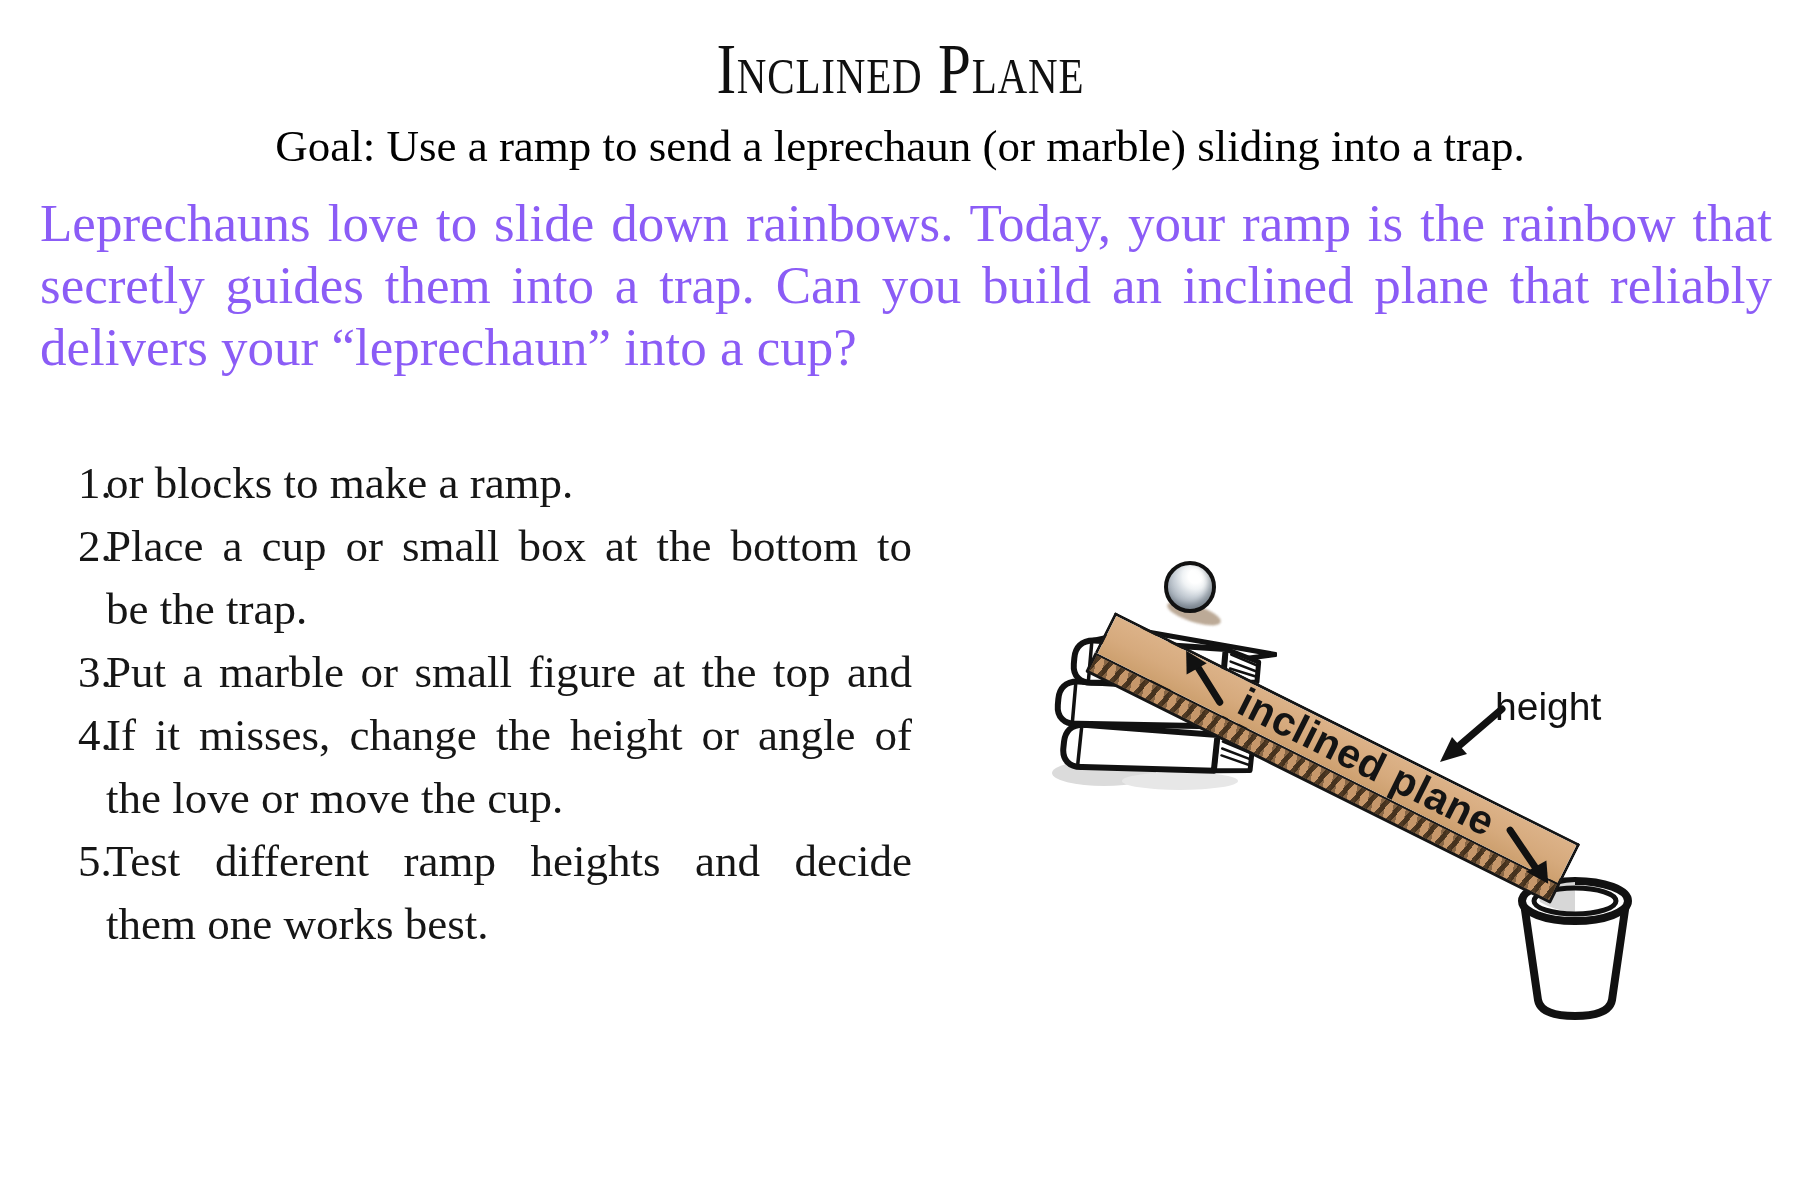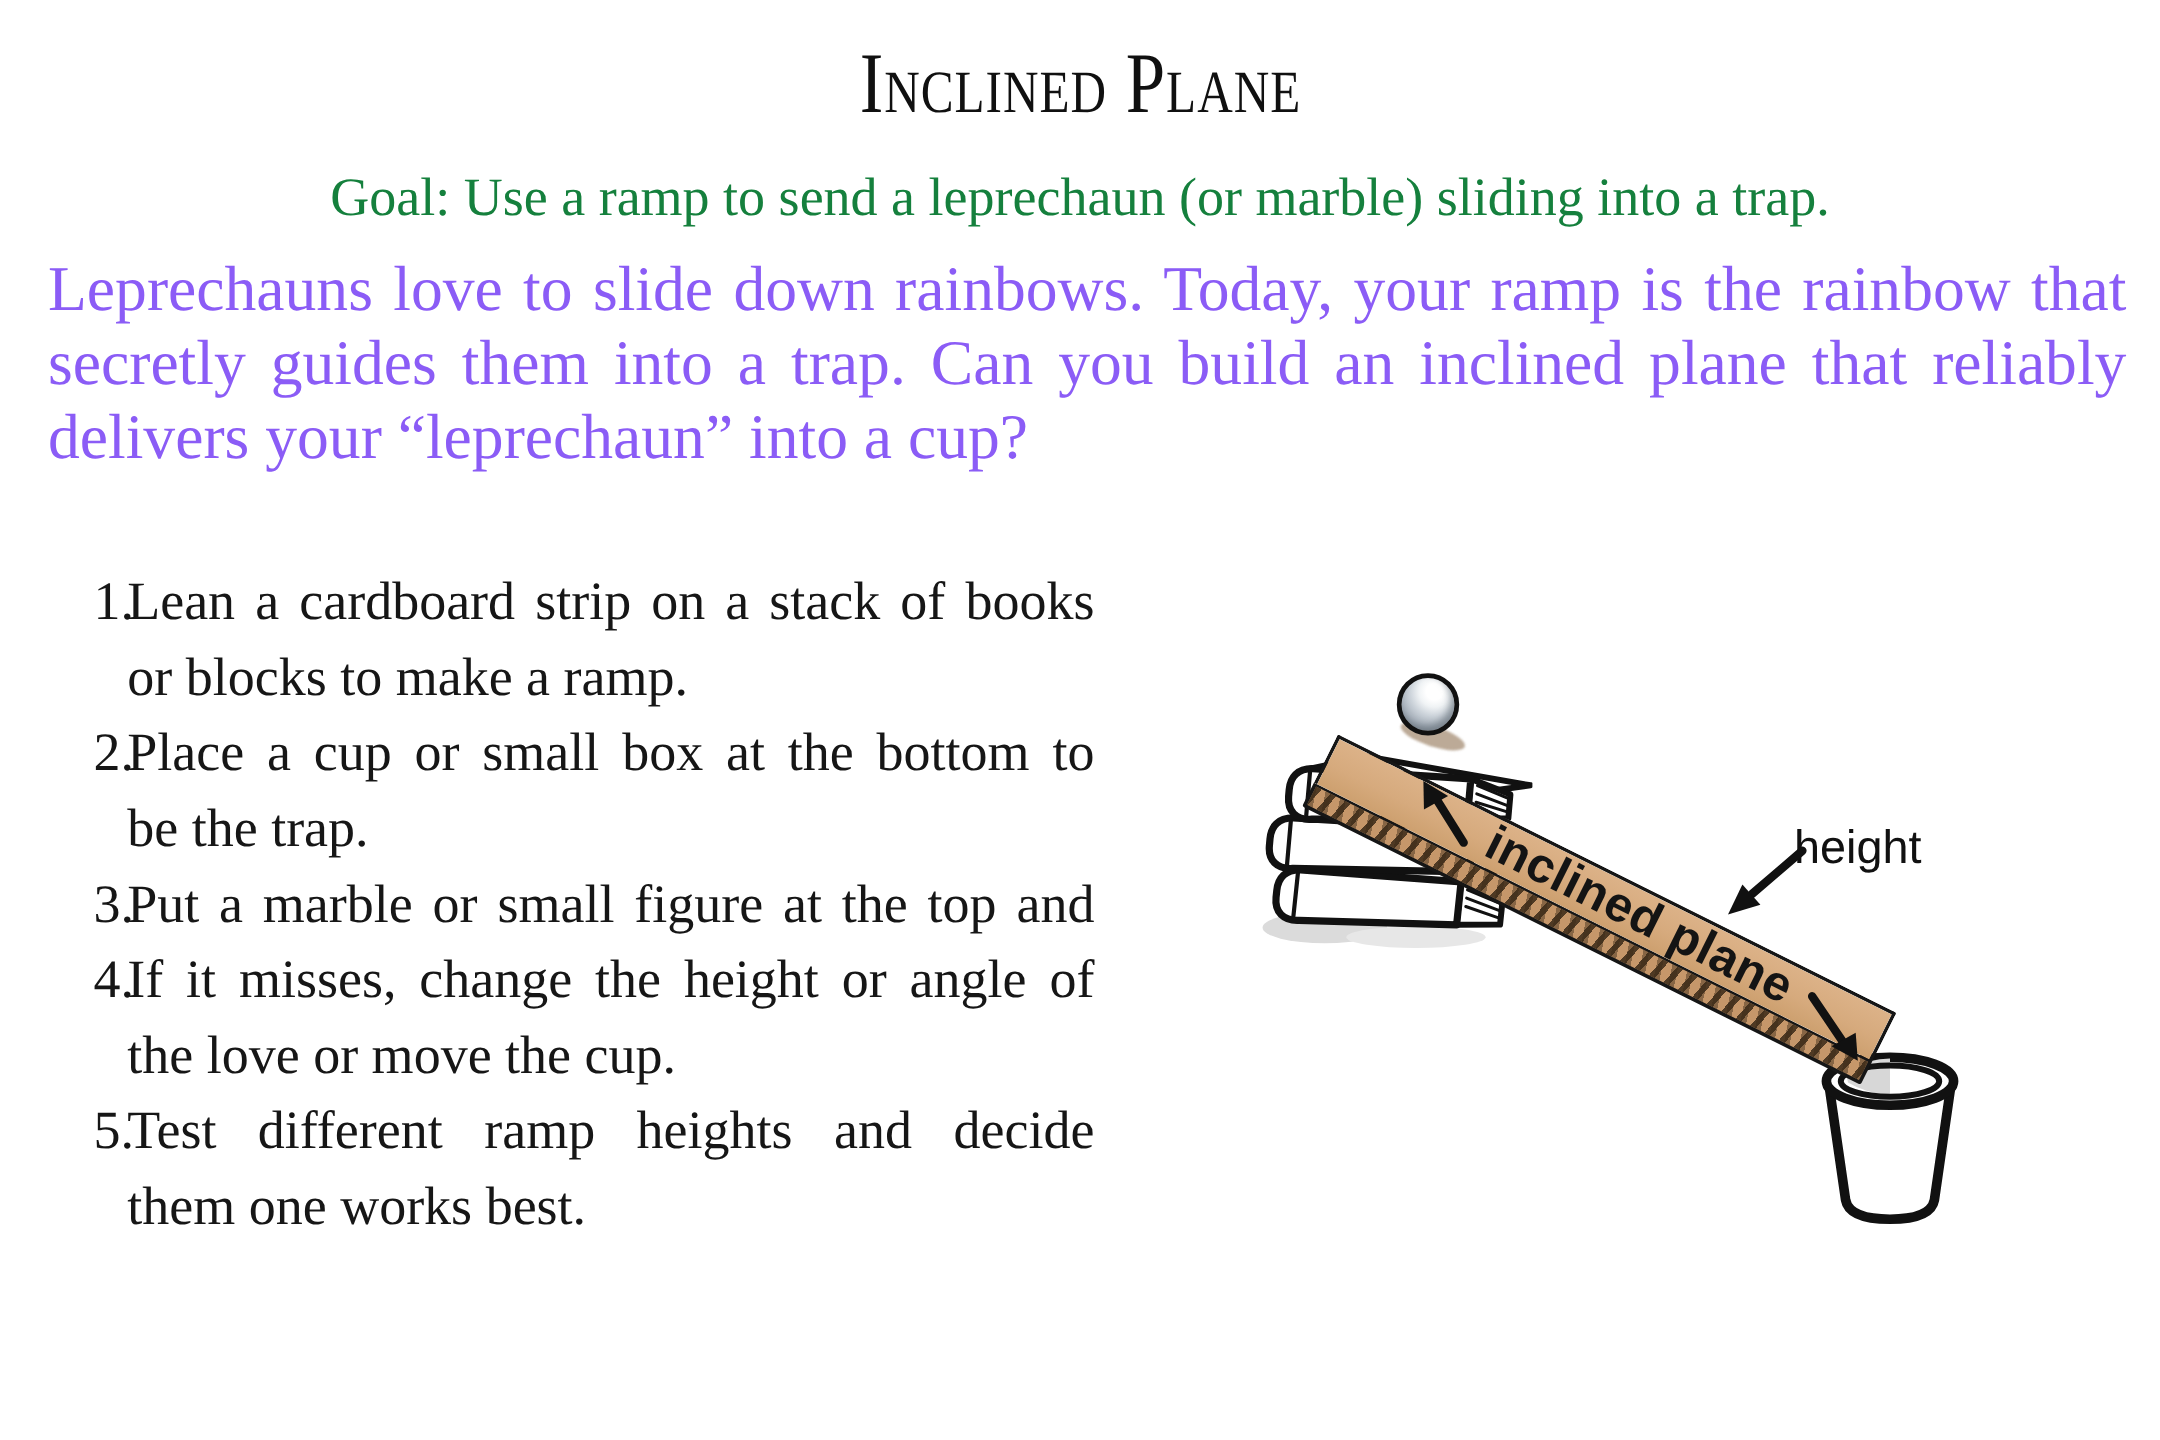--- a/index.html
+++ b/index.html
@@ -14,21 +14,21 @@
     font-family:"Liberation Serif","DejaVu Serif",serif;
   }
   
   .title-wrap{ text-align:center; margin-top:30px; height:86px; }
   .title{
     display:inline-block; font-size:72px; line-height:1.1;
     font-variant:small-caps; letter-spacing:1px; font-weight:400;
     transform:scaleX(.82); transform-origin:center; white-space:nowrap; color:#101010;
   }
   .goal{
-    margin-top:18px; text-align:center; font-size:45px; line-height:60px; color:#15803d;
+    text-align:center; font-size:45px; line-height:60px; color:#000000;
   }
   .intro{
     margin:16px 28px 0 40px; font-size:53px; line-height:62px; color:#8b5cf6;
   }
   .jline{ text-align:justify; text-align-last:justify; }
   .lline{ text-align:right; text-align-last:left; }
   .steps{
     margin:74px 0 0 78px; width:840px; font-size:45px; line-height:63px; color:#161616;
   }
   .step{ display:flex; }
@@ -96,21 +96,20 @@
 <div class="intro">
   <div class="jline">Leprechauns love to slide down rainbows. Today, your ramp is the rainbow that</div>
   <div class="jline">secretly guides them into a trap. Can you build an inclined plane that reliably</div>
   <div class="lline">delivers your “leprechaun” into a cup?</div>
 </div>
 
 <div class="steps">
   <div class="step">
     <div class="step-num">1.</div>
     <div class="step-body">
-      <div class="jline">Lean a cardboard strip on a stack of books</div>
       <div class="lline">or blocks to make a ramp.</div>
     </div>
   </div>
   <div class="step">
     <div class="step-num">2.</div>
     <div class="step-body">
       <div class="jline">Place a cup or small box at the bottom to</div>
       <div class="lline">be the trap.</div>
     </div>
   </div>

